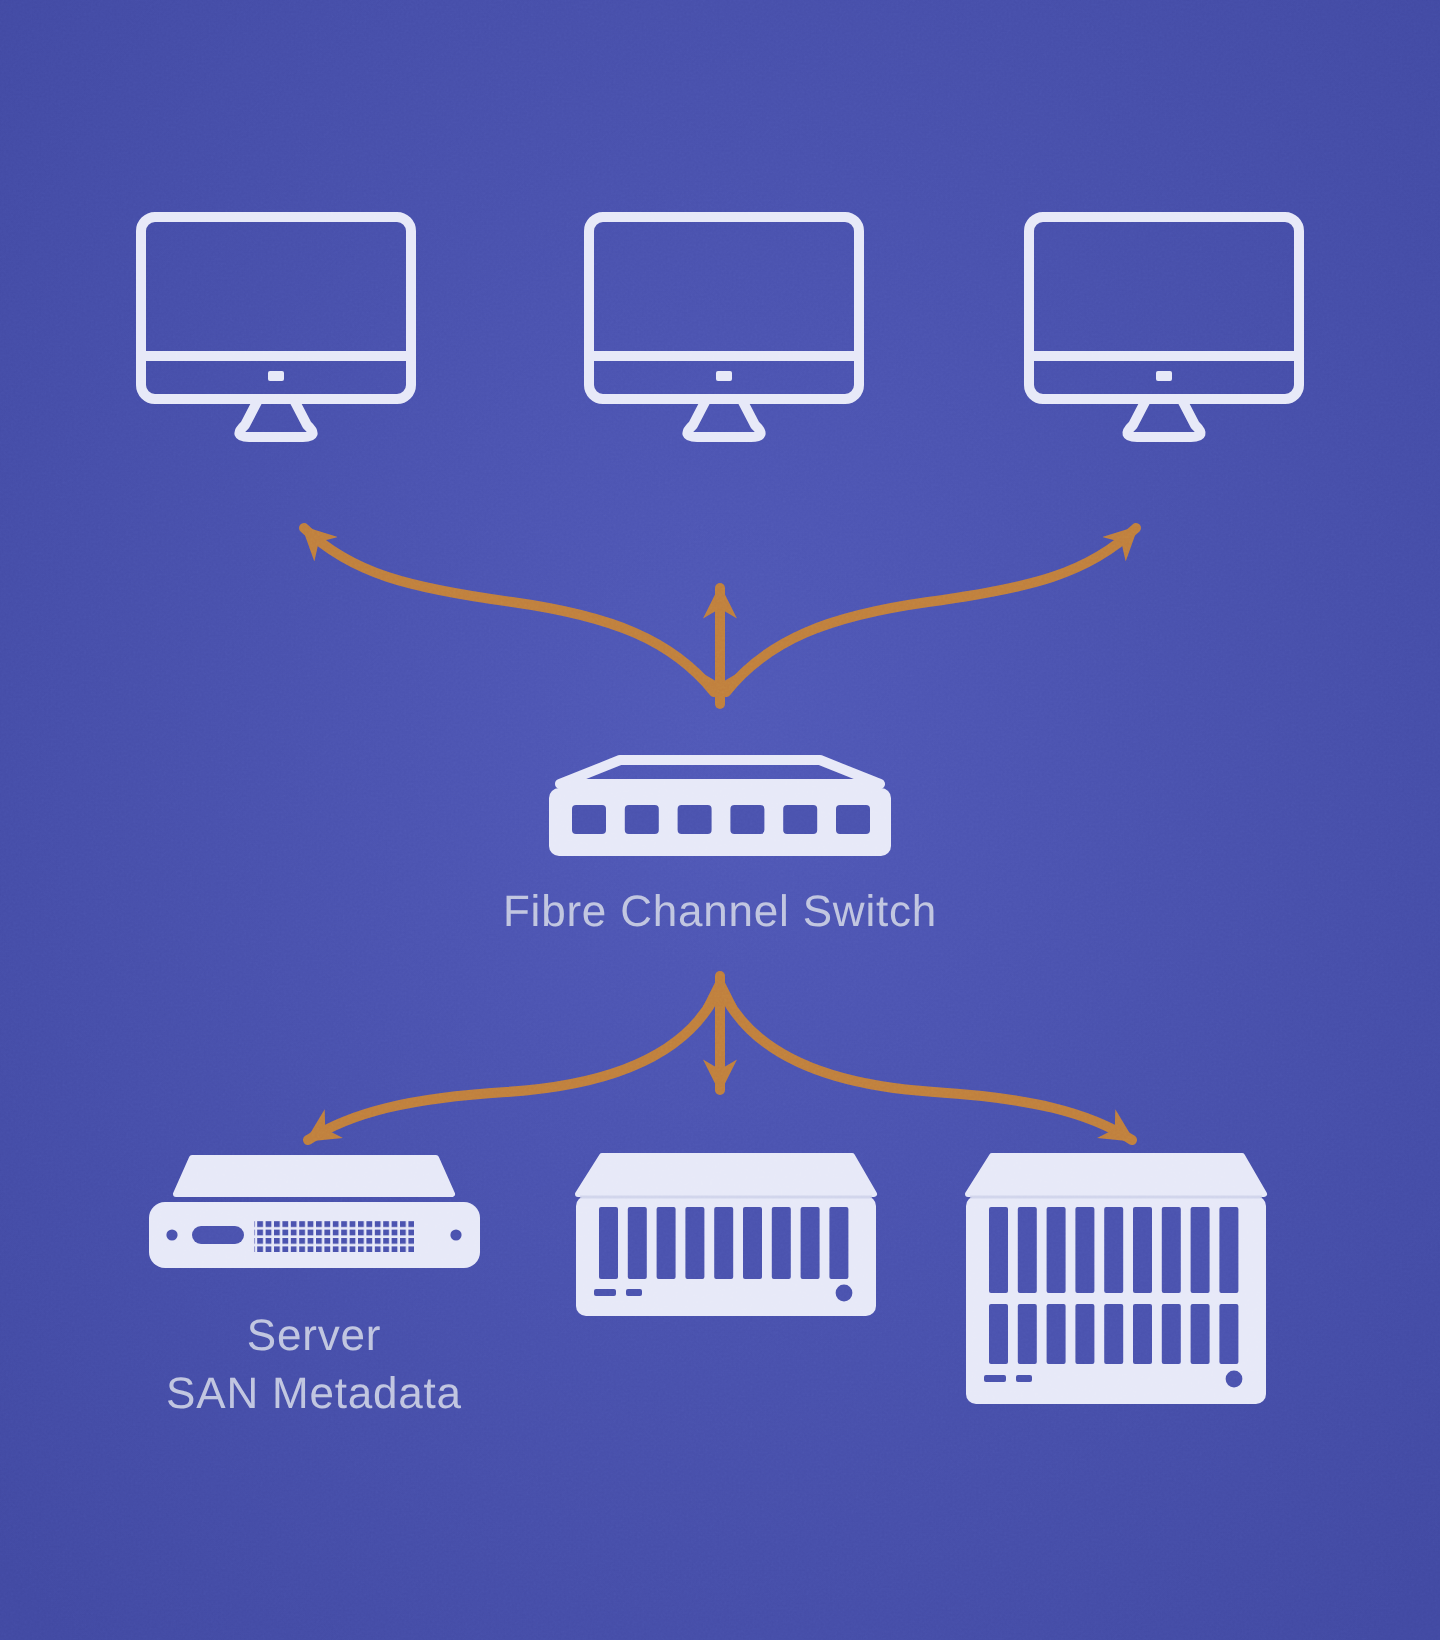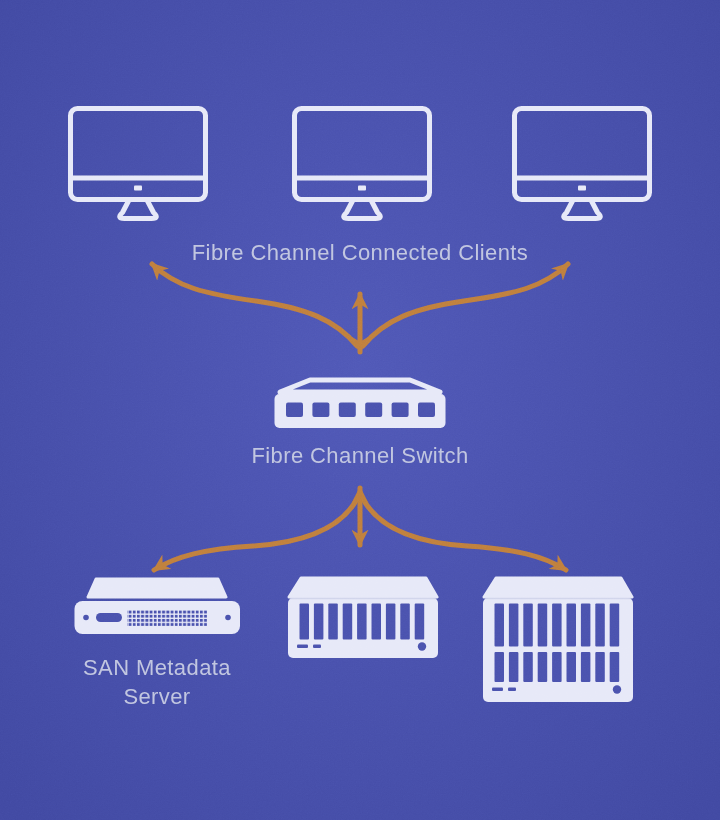--- a/index.html
+++ b/index.html
@@ -60,21 +60,20 @@
     <path class="outline" d="M61 94 L54.5 106.5 Q48 112.5 56.5 112.5 L83.5 112.5 Q92 112.5 85.5 106.5 L79 94"></path>
   </svg>
 
   <svg class="abs icon-svg" style="left:512px;top:106px" width="140" height="116" viewBox="0 0 140 116">
     <rect class="outline" x="2.5" y="2.5" width="135" height="91" rx="7"></rect>
     <line class="outline" x1="2.5" y1="72" x2="137.5" y2="72"></line>
     <rect class="fill" x="66" y="79.5" width="8" height="5" rx="1"></rect>
     <path class="outline" d="M61 94 L54.5 106.5 Q48 112.5 56.5 112.5 L83.5 112.5 Q92 112.5 85.5 106.5 L79 94"></path>
   </svg>
 
-  <div class="label" style="left:0;right:0;top:238px">Fibre Channel Connected Clients</div>
 
   <svg class="abs" style="left:0;top:0" width="720" height="820" viewBox="0 0 720 820">
     <defs>
       <marker id="ah" viewBox="0 0 10 10" refX="9" refY="5" markerWidth="3.4" markerHeight="3.4" markerUnits="strokeWidth" orient="auto-start-reverse">
         <path class="arrow-head" d="M0 0 L10 5 L0 10 L3 5 Z"></path>
       </marker>
     </defs>
     <g>
       <path class="arrow-path" d="M360 294 V 352" marker-start="url(#ah)" marker-end="url(#ah)"></path>
       <path class="arrow-path" d="M357 346 C 336 320 306 308 256 301 C 205 294 176 287 152 264" marker-end="url(#ah)"></path>
@@ -159,22 +158,22 @@
       <rect class="hole" x="98.9" y="76" width="9.5" height="30" rx="1"></rect>
       <rect class="hole" x="113.3" y="76" width="9.5" height="30" rx="1"></rect>
       <rect class="hole" x="127.7" y="76" width="9.5" height="30" rx="1"></rect>
     </g>
     <rect class="hole" x="10" y="111.5" width="11" height="3.5" rx="1"></rect>
     <rect class="hole" x="26" y="111.5" width="8" height="3.5" rx="1"></rect>
     <circle class="hole" cx="135" cy="113.5" r="4.2"></circle>
   </svg>
 
   <div class="label" style="left:57px;width:200px;top:653px">
+    <div>Server</div>
     <div>SAN Metadata</div>
-    <div>Server</div>
   </div>
 
 
   <svg class="grain">
     <filter id="noise">
       <feTurbulence type="fractalNoise" baseFrequency="0.85" numOctaves="2" stitchTiles="stitch"></feTurbulence>
       <feColorMatrix type="saturate" values="0"></feColorMatrix>
     </filter>
     <rect width="100%" height="100%" filter="url(#noise)"></rect>
   </svg>

